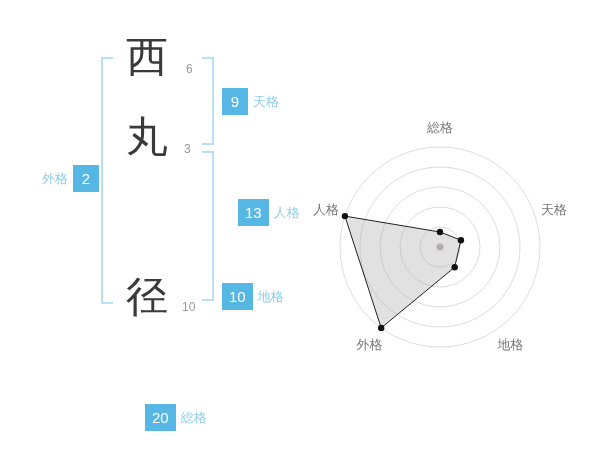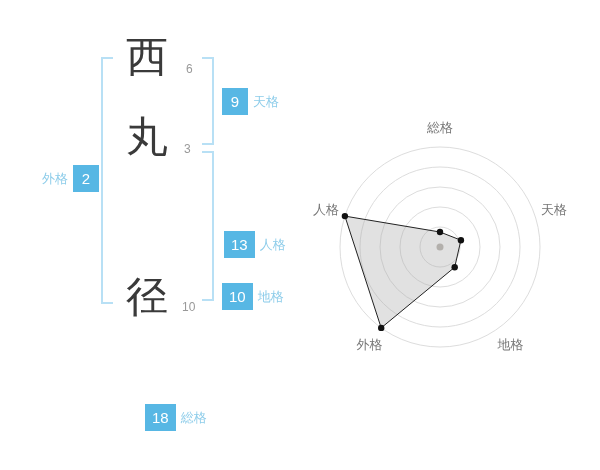--- a/index.html
+++ b/index.html
@@ -93,32 +93,32 @@
   <div class="badge" style="left:42px; top:165px;">
     <span class="badge-label">外格</span>
     <span class="badge-num">2</span>
   </div>
 
   <div class="badge" style="left:222px; top:88px;">
     <span class="badge-num">9</span>
     <span class="badge-label">天格</span>
   </div>
 
-  <div class="badge" style="left:224px; top:199px;margin-top:32px;">
+  <div class="badge" style="left:238px; top:199px;">
     <span class="badge-num">13</span>
     <span class="badge-label">人格</span>
   </div>
 
   <div class="badge" style="left:222px; top:283px;">
     <span class="badge-num">10</span>
     <span class="badge-label">地格</span>
   </div>
 
   <div class="badge" style="left:145px; top:404px;">
-    <span class="badge-num">18</span>
+    <span class="badge-num">20</span>
     <span class="badge-label">総格</span>
   </div>
 
   <svg class="radar" width="300" height="290" xmlns="http://www.w3.org/2000/svg">
       <circle cx="150" cy="137" r="20" fill="none" stroke="#dddddd" stroke-width="1"></circle>
       <circle cx="150" cy="137" r="40" fill="none" stroke="#dddddd" stroke-width="1"></circle>
       <circle cx="150" cy="137" r="60" fill="none" stroke="#dddddd" stroke-width="1"></circle>
       <circle cx="150" cy="137" r="80" fill="none" stroke="#dddddd" stroke-width="1"></circle>
       <circle cx="150" cy="137" r="100" fill="none" stroke="#dddddd" stroke-width="1"></circle>
       <polygon points="150.0,122.0 170.9,130.2 164.7,157.2 91.2,217.9 54.9,106.1" fill="rgba(170,170,170,0.35)" stroke="#222222" stroke-width="1"></polygon>

